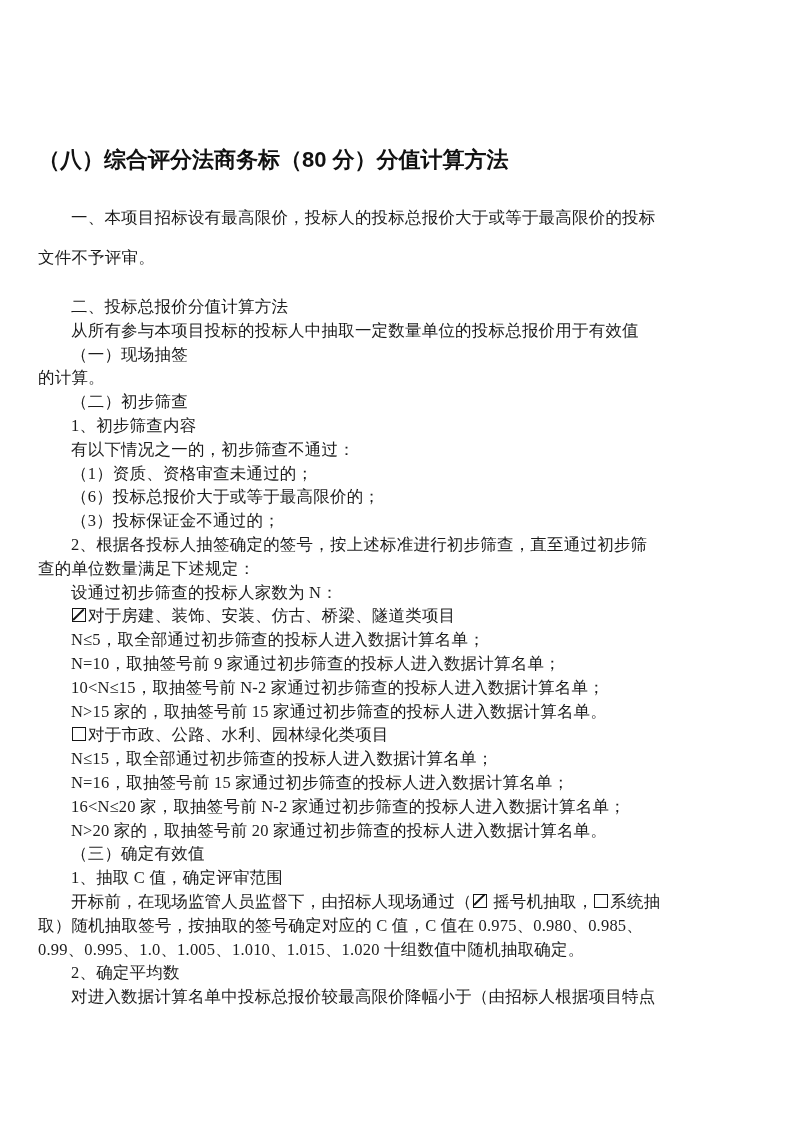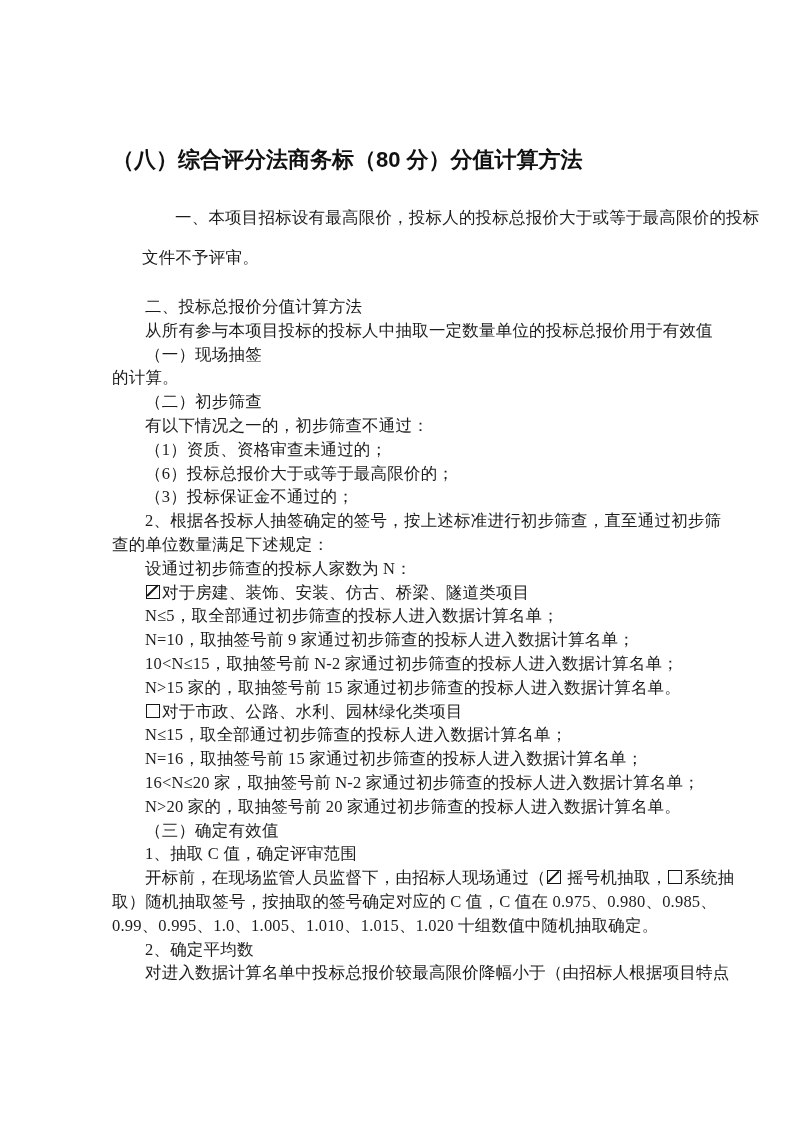--- a/index.html
+++ b/index.html
@@ -7,37 +7,36 @@
     padding: 0;
     background: #ffffff;
   }
   .page {
     position: relative;
     width: 794px;
     height: 1122px;
     margin: 0 auto;
     background: #ffffff;
     box-sizing: border-box;
-    padding: 146px 83px 0 112px;
+    padding: 146px 83px 0 38px;
     overflow: hidden;
     font-family: "Liberation Serif", "DejaVu Serif", serif;
     color: #1c1c1c;
   }
   .doc-title {
     margin: 0;
     font-family: "Liberation Sans", "DejaVu Sans", sans-serif;
     font-weight: bold;
     font-size: 22px;
     line-height: 28px;
     white-space: nowrap;
     color: #111111;
   }
   .intro-block {
     margin-top: 24px;
-    margin-left: 30px;
   }
   .body-block {
     margin-top: 18px;
   }
   .doc-line {
     font-size: 16.5px;
     line-height: 23.8px;
     white-space: nowrap;
     letter-spacing: 0.2px;
   }
@@ -79,20 +78,21 @@
       <div class="doc-line wide ind">一、本项目招标设有最高限价，投标人的投标总报价大于或等于最高限价的投标</div>
       <div class="doc-line wide">文件不予评审。</div>
     </div>
 
   <div class="body-block">
       <div class="doc-line ind">二、投标总报价分值计算方法</div>
       <div class="doc-line ind">从所有参与本项目投标的投标人中抽取一定数量单位的投标总报价用于有效值</div>
       <div class="doc-line ind">（一）现场抽签</div>
       <div class="doc-line">的计算。</div>
       <div class="doc-line ind">（二）初步筛查</div>
+      <div class="doc-line ind">1、初步筛查内容</div>
       <div class="doc-line ind">有以下情况之一的，初步筛查不通过：</div>
       <div class="doc-line ind">（1）资质、资格审查未通过的；</div>
       <div class="doc-line ind">（6）投标总报价大于或等于最高限价的；</div>
       <div class="doc-line ind">（3）投标保证金不通过的；</div>
       <div class="doc-line ind">2、根据各投标人抽签确定的签号，按上述标准进行初步筛查，直至通过初步筛</div>
       <div class="doc-line">查的单位数量满足下述规定：</div>
       <div class="doc-line ind">设通过初步筛查的投标人家数为 N：</div>
       <div class="doc-line ind"><span class="cb checked"><span class="diag"></span></span>对于房建、装饰、安装、仿古、桥梁、隧道类项目</div>
       <div class="doc-line ind">N≤5，取全部通过初步筛查的投标人进入数据计算名单；</div>
       <div class="doc-line ind">N=10，取抽签号前 9 家通过初步筛查的投标人进入数据计算名单；</div>

